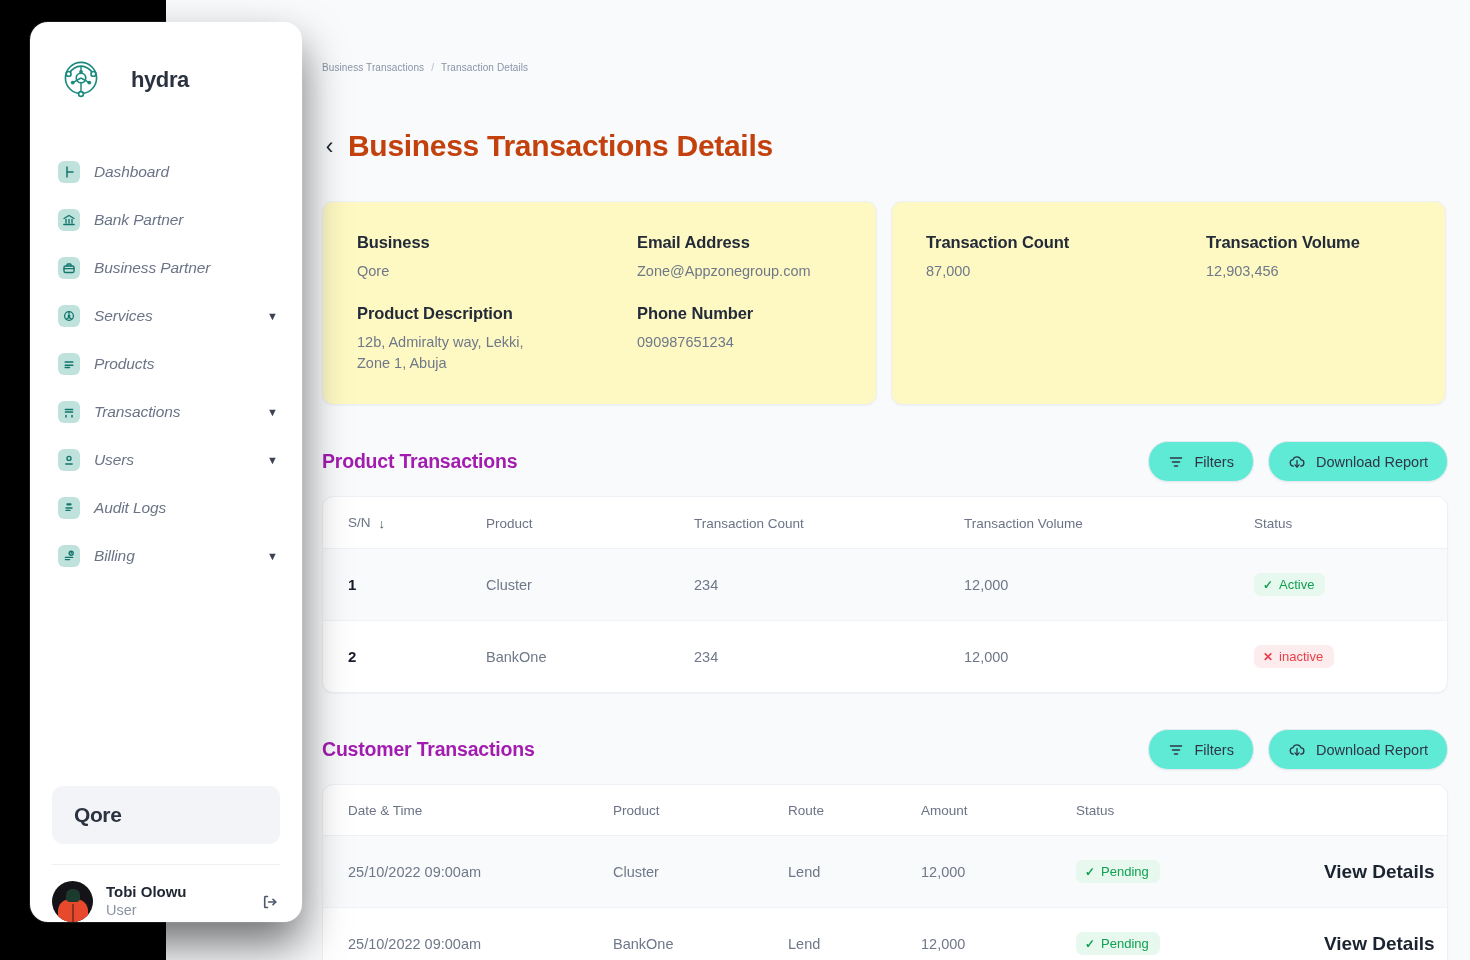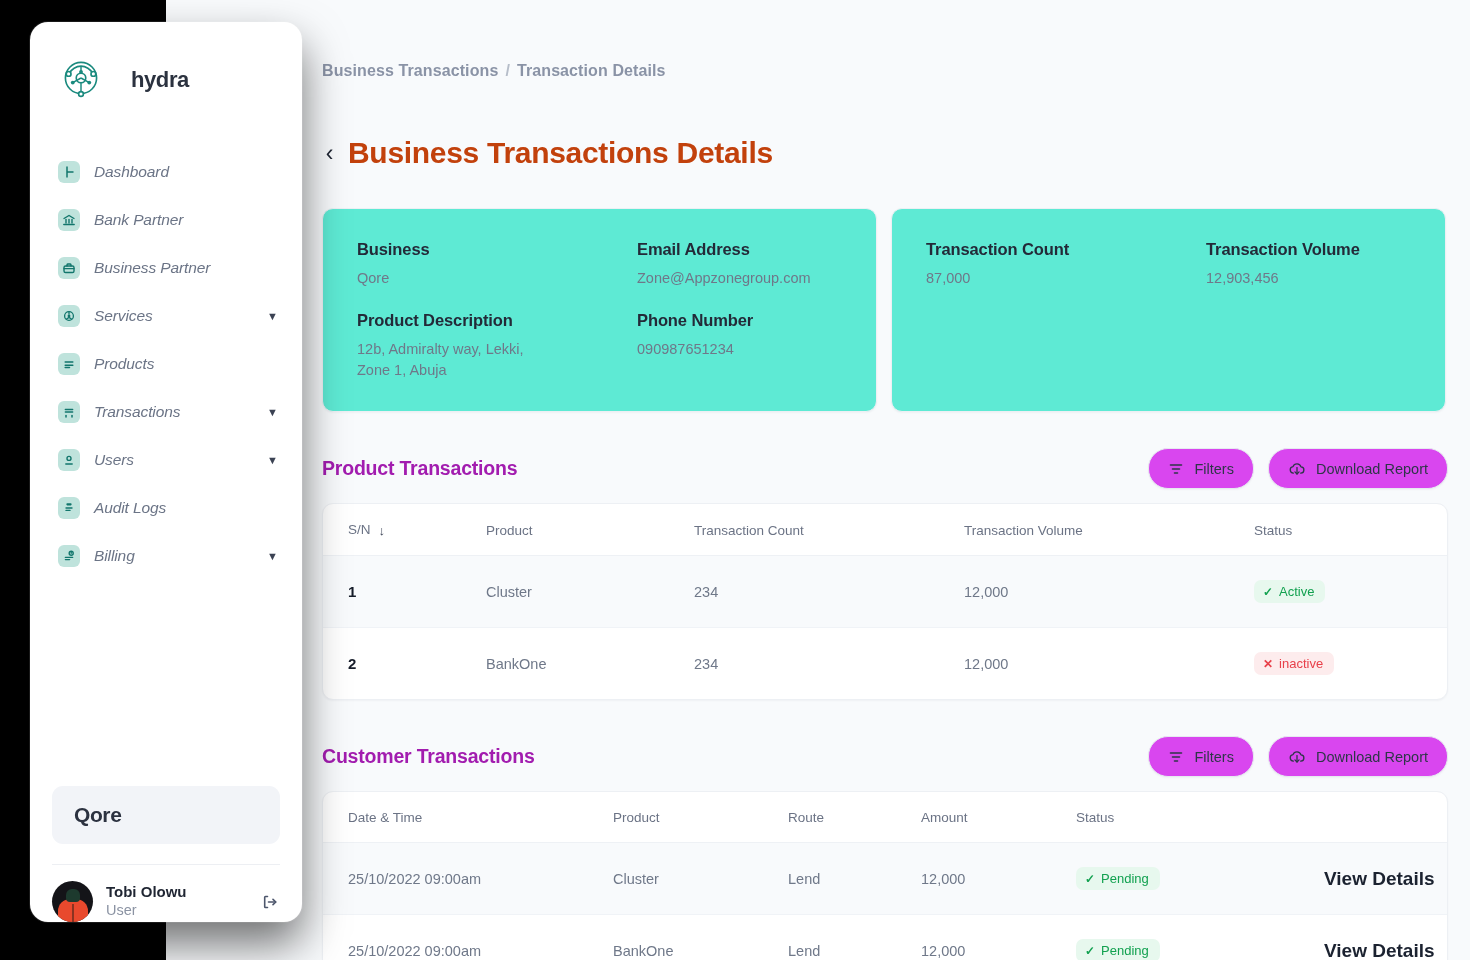--- a/index.html
+++ b/index.html
@@ -13,35 +13,35 @@
 
   
   .main {
     position: absolute;
     left: 166px; top: 0;
     width: 1304px; height: 960px;
     background: #f8fafc;
   }
   .main-inner { padding: 62px 22px 0 156px; }
 
-  .breadcrumb { font-size: 16px; color: #8a93a6; letter-spacing: .1px; margin-bottom: 0; font-weight: bold; }
+  .breadcrumb { font-size: 10px; color: #8a93a6; letter-spacing: .1px; margin-bottom: 0; }
   .breadcrumb .crumb { color: #8a93a6; }
   .breadcrumb .sep { color: #b6bdc9; margin: 0 7px; }
 
   .page-head { display: flex; align-items: center; gap: 11px; margin-top: 56px; }
   .back-chevron {
     width: 15px; height: 24px; display: flex; align-items: center; justify-content: center;
     color: #1e2432; font-size: 23px; line-height: 1; font-weight: 300; cursor: pointer;
   }
   .page-title { font-size: 30px; font-weight: 700; color: #c2410c; letter-spacing: -.3px; }
 
   
   .cards { display: flex; gap: 14px; margin-top: 38px; }
   .card {
-    background: #5eead4;
+    background: #fef9c3;
     border: 1px solid #edf0f4;
     border-radius: 11px;
     box-shadow: 0 1px 2px rgba(16,24,40,.04);
     padding: 31px 34px 30px 34px;
   }
   .card.left { width: 555px; }
   .card.right { width: 555px; }
   .card-grid { display: flex; }
   .card-col { flex: 1; }
   .card-col.narrow { flex: 0 0 280px; }
@@ -53,21 +53,21 @@
   
   .section-head {
     display: flex; align-items: center; justify-content: space-between;
     margin-top: 36px;
   }
   .section-title { font-size: 19.5px; font-weight: 700; color: #a21caf; letter-spacing: -.2px; }
   .btn-group { display: flex; gap: 14px; }
   .btn {
     display: inline-flex; align-items: center; gap: 10px;
     height: 41px; padding: 0 19px;
-    background: #d946ef; border: 1px solid #e6eaf0; border-radius: 20px;
+    background: #5eead4; border: 1px solid #e6eaf0; border-radius: 20px;
     font-size: 14.5px; color: #2e3648; font-weight: 400;
     box-shadow: 0 1px 2px rgba(16,24,40,.04);
     cursor: pointer; white-space: nowrap;
   }
   .btn svg { display: block; }
 
   
   .table-wrap {
     margin-top: 14px;
     background: #fff;

